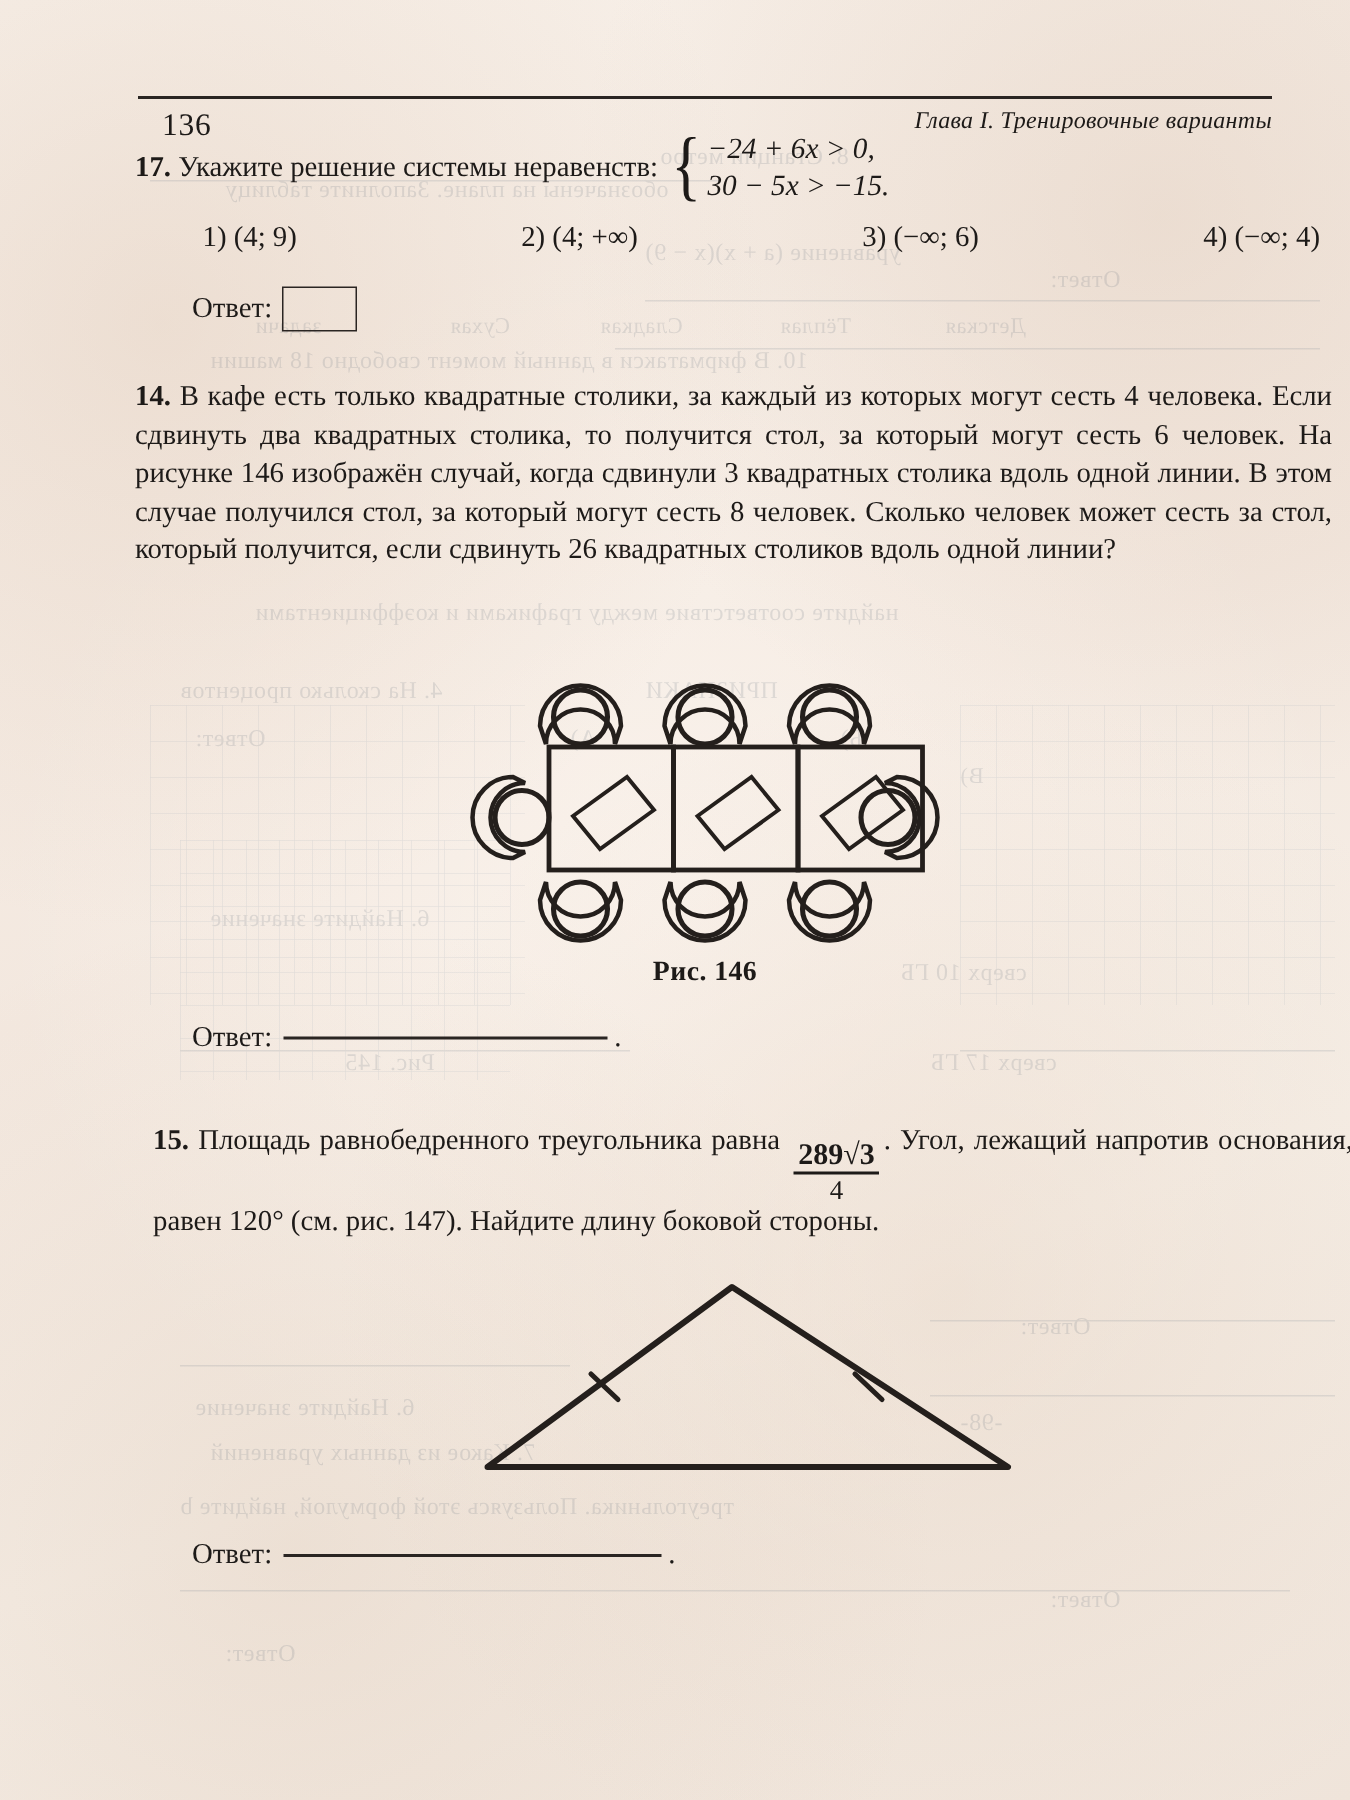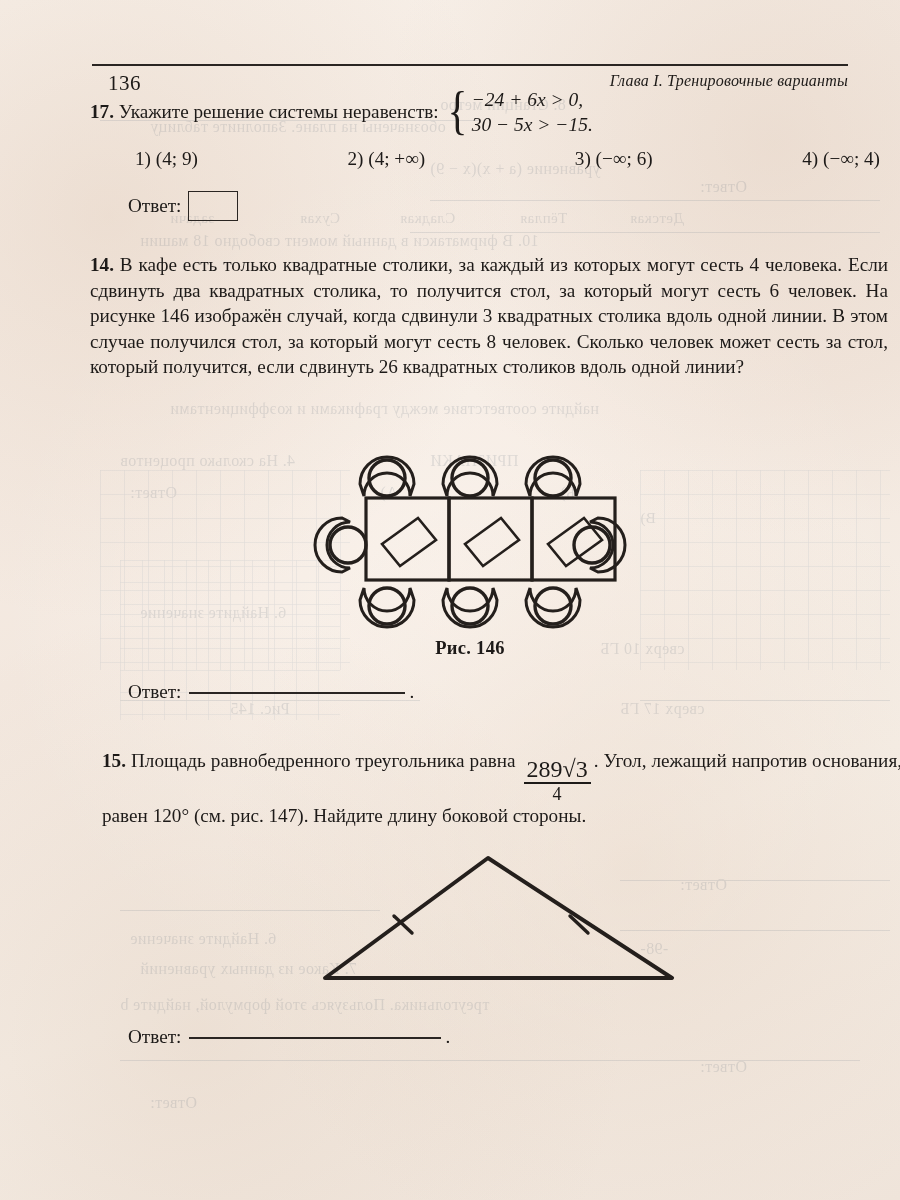--- a/index.html
+++ b/index.html
@@ -193,21 +193,21 @@
   
   #p15 { left: 102px; top: 748px; width: 800px; }
   .frac {
     display: inline-flex;
     flex-direction: column;
     align-items: center;
     vertical-align: -0.52em;
     margin: 0 3px;
     line-height: 1;
   }
-  .frac .num { font-size: 24px; padding: 0 3px 1px; }
+  .frac .num { font-size: 20px; padding: 0 3px 1px; font-weight: bold; }
   .frac .den { font-size: 18px; padding: 1px 3px 0; }
   .frac .bar { width: 100%; height: 1.7px; background: #1d1a18; }
   .sqrt-wrap { white-space: nowrap; }
 
   .fig147 {
     position: absolute;
     left: 290px;
     top: 840px;
     width: 420px;
     height: 185px;

